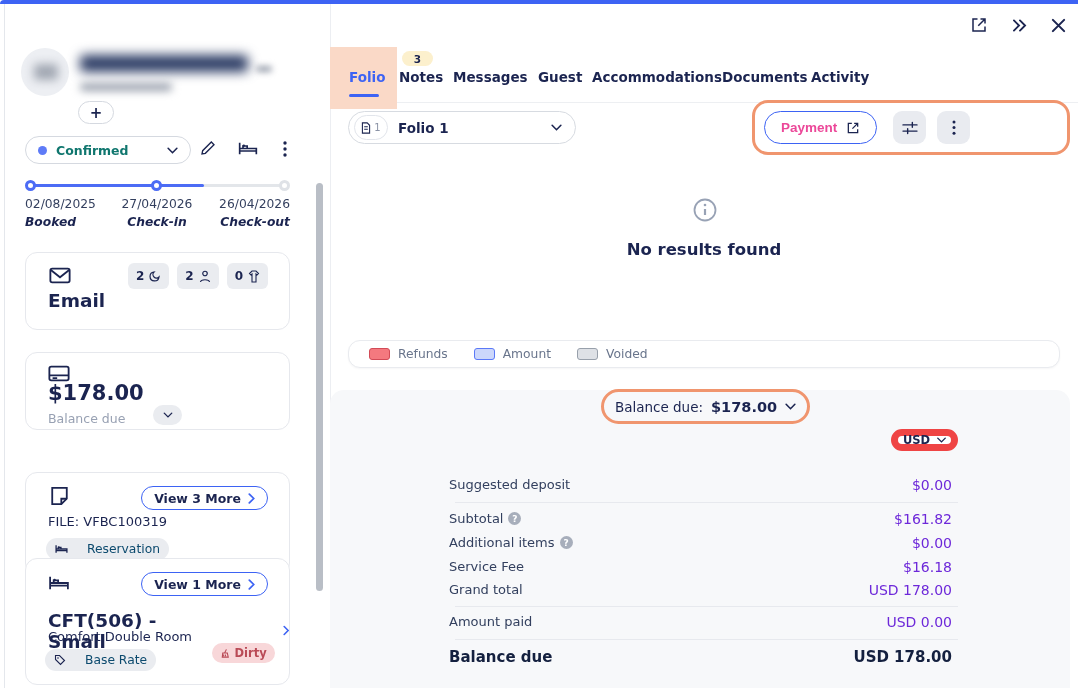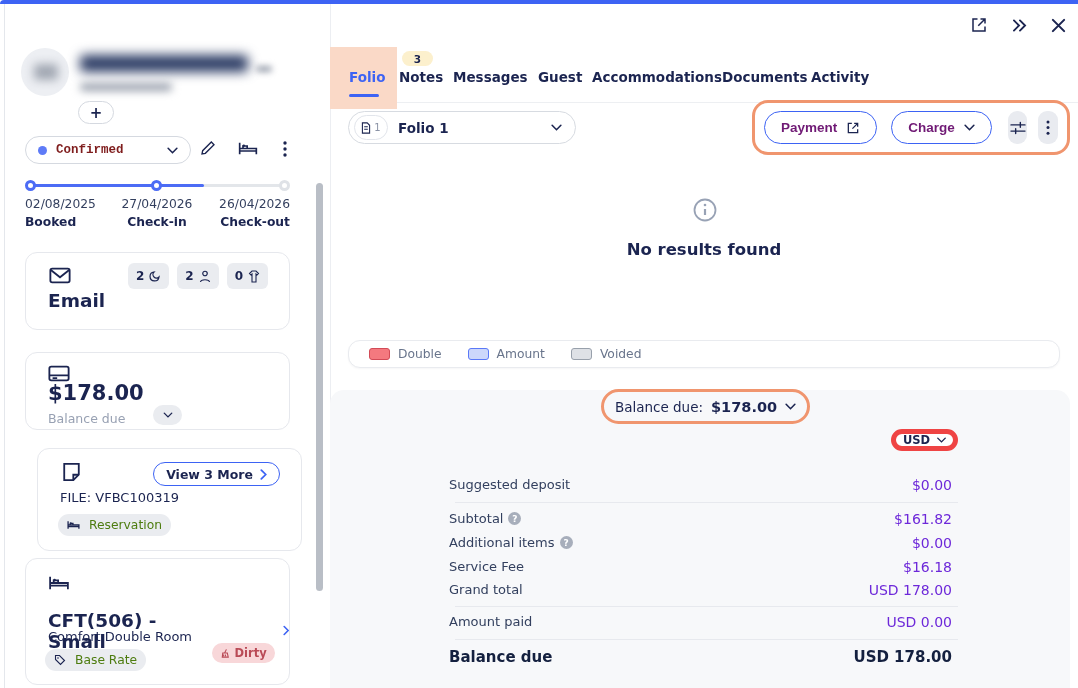--- a/index.html
+++ b/index.html
@@ -21,45 +21,45 @@
   .avatar-blob { left:13px; top:16px; width:24px; height:16px; background:#a2a8b3; filter:blur(5px); border-radius:3px; }
   .blur-name { left:80px; top:55px; width:168px; height:17px; background:#2a3a63; filter:blur(6px); border-radius:4px; }
   .blur-dots { left:256px; top:66px; width:16px; height:6px; background:#9aa1ae; filter:blur(3px); border-radius:3px; }
   .blur-email { left:80px; top:83px; width:92px; height:8px; background:#99a0ad; filter:blur(4px); border-radius:4px; }
   .plus-btn { left:78px; top:101px; width:36px; height:23px; border:1px solid #d5d9e0; border-radius:12px;
     display:flex; align-items:center; justify-content:center; font-size:15px; font-weight:600; color:#1b2450; background:#fff; cursor:pointer; }
 
   .status-select { left:25px; top:136px; width:166px; height:28px; border:1px solid #d5d9e0; border-radius:14px; background:#fff;
     display:flex; align-items:center; padding:0 12px; gap:9px; cursor:pointer; }
   .status-dot { width:9px; height:9px; border-radius:50%; background:#5e7bf7; }
-  .status-label { font-size:12.5px; font-weight:600; color:#7f1d1d; flex:1;font-family:Liberation Mono, monospace; }
+  .status-label { font-size:12.5px; font-weight:600; color:#0f766e; flex:1; }
   .icon-btn { color:#1b2450; cursor:pointer; }
 
   .tl-track { left:30px; top:184px; width:255px; height:3px; background:#e3e6ea; border-radius:2px; }
   .tl-fill { left:0; top:0; width:174px; height:3px; background:#4c6cf5; border-radius:2px; }
   .tl-dot { width:11px; height:11px; border-radius:50%; background:#fff; border:3px solid #4c6cf5; top:180px; }
   .tl-dot.gray { border-color:#dfe2e7; }
   .tl-col { top:197px; font-size:12.3px; color:#333f5e; }
   .tl-date { display:block; }
-  .tl-label { display:block; margin-top:4px; font-weight:700; color:#1b2450; }
+  .tl-label { display:block; margin-top:4px; font-weight:700; color:#1b2450;font-style:italic; }
 
   .card { left:25px; width:265px; background:#fff; border:1px solid #e6e8ed; border-radius:12px; }
   .badge-row { right:21px; top:10px; display:flex; gap:8px; }
   .badge-pill { height:26px; min-width:38px; padding:0 8px; background:#eaecf0; border-radius:6px;
     display:flex; align-items:center; justify-content:center; gap:5px; font-size:12px; font-weight:700; color:#1b2450; }
   .card-title { left:22px; top:37px; font-size:18.5px; font-weight:700; color:#1b2450; }
   .amount { left:22px; top:28px; font-size:21px; font-weight:700; color:#1b2450; }
   .muted-label { left:22px; top:58px; font-size:12.5px; color:#98a1b3; }
   .chev-pill { left:127px; top:52px; width:29px; height:20px; background:#eaecf0; border-radius:10px;
     display:flex; align-items:center; justify-content:center; cursor:pointer; }
   .view-more { right:21px; top:13px; height:24px; padding:0 12px; border:1.5px solid #3d63f4; border-radius:13px; background:#fff;
     display:flex; align-items:center; gap:7px; font-size:12.5px; font-weight:600; color:#1b2450; cursor:pointer; }
   .file-text { left:22px; top:41px; font-size:13px; font-weight:500; color:#1b2450; }
   .tag-pill { height:22px; padding:0 9px; background:#eaecf0; border-radius:11px;
-    display:inline-flex; align-items:center; gap:9px; font-size:12.3px; color:#4d7c0f; }
+    display:inline-flex; align-items:center; gap:19px; font-size:12.3px; color:#0c4a6e; }
   .room-title-row { left:22px; top:39px; display:flex; align-items:center; gap:8px; }
   .room-title { font-size:18.5px; font-weight:700; color:#1b2450; }
   .dirty-pill { height:20px; padding:0 8px; background:#f8d7d9; color:#b94a56; border-radius:10px;
     display:inline-flex; align-items:center; gap:4px; font-size:11.5px; font-weight:600;margin-top:45px; }
   .room-sub { left:22px; top:70px; font-size:13px; color:#1b2450; }
 
   .scroll-thumb { left:316px; top:183px; width:7px; height:408px; background:#b9bec6; border-radius:4px; }
 
   
   .win-icons { right:12px; top:16px; display:flex; align-items:center; gap:24px; color:#1b2450; }
@@ -76,21 +76,21 @@
   
   .folio-select { left:348px; top:111px; width:228px; height:33px; border:1px solid #d7dbe1; border-radius:17px; background:#fff;
     display:flex; align-items:center; padding:0 13px 0 5px; gap:10px; cursor:pointer; }
   .folio-num { width:34px; height:25px; border:1px solid #e2e5eb; border-radius:13px; display:flex; align-items:center; justify-content:center; gap:3px; }
   .folio-num-n { font-size:10px; color:#8b93a6; }
   .folio-name { flex:1; font-size:13.5px; font-weight:600; color:#1b2450; }
 
   .hl-box { left:752px; top:100px; width:318px; height:55px; border:3px solid #f0956e; border-radius:16px;
     display:flex; align-items:center; padding:0 9px; gap:14px; }
   .pill-btn { height:33px; border:1.5px solid #3d63f4; border-radius:17px; background:#fff; padding:0 16px;
-    display:flex; align-items:center; gap:9px; font-size:13.5px; font-weight:600; color:#701a75; cursor:pointer; }
+    display:flex; align-items:center; gap:9px; font-size:13.5px; font-weight:600; color:#ec4899; cursor:pointer; }
   .sq-btn { width:33px; height:33px; background:#e9ebf0; border-radius:9px; display:flex; align-items:center; justify-content:center; cursor:pointer; color:#1b2450; }
 
   
   .empty-icon { left:693px; top:198px; color:#98a2b5; }
   .empty-text { left:330px; top:240px; width:748px; text-align:center; font-size:16.5px; font-weight:700; color:#1b2450; }
 
   
   .legend { left:348px; top:340px; width:712px; height:28px; background:#fff; border:1px solid #e9ebef; border-radius:12px;
     display:flex; align-items:center; padding:0 20px; gap:26px; box-shadow:0 1px 2px rgba(20,30,60,.04); }
   .legend-item { display:flex; align-items:center; gap:8px; font-size:12.3px; color:#69758c; }
@@ -98,21 +98,21 @@
   .sw-refunds { background:#f4797f; border-color:#d24b57; }
   .sw-pending { background:#ccd7fb; border-color:#5b79f7; }
   .sw-voided { background:#dee1e6; border-color:#98a0ab; }
 
   
   .summary { left:330px; top:390px; width:740px; height:298px; background:#f7f8fa; border-radius:14px 14px 0 0; }
   .balance-chip { left:271px; top:-1px; width:209px; height:35px; border:3px solid #f0956e; border-radius:18px;
     display:flex; align-items:center; justify-content:center; gap:8px; cursor:pointer; }
   .bc-label { font-size:13.5px; color:#1b2450; }
   .bc-amount { font-size:14.5px; font-weight:700; color:#1b2450; }
-  .usd-pill { left:561px; top:39px; width:67px; height:22px; background:#fff; border:5px solid #ef4444; border-radius:12px;
+  .usd-pill { left:561px; top:39px; width:67px; height:22px; background:#fff; border:7px solid #ef4444; border-radius:12px;
     display:flex; align-items:center; justify-content:center; gap:7px; font-size:11.5px; font-weight:700; color:#1b2450; cursor:pointer; }
   .srow { left:119px; width:503px; height:17px; }
   .srow .lbl { position:absolute; left:0; top:0; font-size:13px; color:#33405f; display:flex; align-items:center; gap:5px; }
   .srow .val { position:absolute; right:0; top:0; font-size:14px; color:#6d28d9; font-weight:500; }
   .srow.bold .lbl { font-size:15px; font-weight:700; color:#14203f; }
   .srow.bold .val { font-size:15px; font-weight:700; color:#14203f; }
   .sdiv { left:125px; width:503px; height:1px; background:#e7e9ee; }
   .help-dot { width:13px; height:13px; border-radius:50%; background:#a7aebb; color:#fff; font-size:9px; font-weight:700;
     display:inline-flex; align-items:center; justify-content:center; }
 </style>
@@ -216,21 +216,21 @@
   </div>
   <div class="abs amount">$178.00</div>
   <div class="abs muted-label">Balance due</div>
   <div class="abs chev-pill">
     <svg width="10" height="6" viewBox="0 0 12 8">
         <path d="M1 1.5l5 5 5-5" fill="none" stroke="#1b2450" stroke-width="1.8" stroke-linecap="round"></path>
       </svg>
   </div>
 </div>
 
-<div class="abs card" style="top:448px; height:103px;margin-left:12px;">
+<div class="abs card" style="top:472px; height:103px;">
   <div class="abs" style="left:24px; top:13px;">
     <svg width="19" height="20" viewBox="0 0 20 22" fill="none" stroke="#1b2450" stroke-width="2">
         <path d="M2 2h16v12l-6 6H2V2z"></path>
         <path d="M12 20v-6h6"></path>
       </svg>
   </div>
   <div class="abs view-more">
     <span>View 3 More</span>
     <svg width="7" height="11" viewBox="0 0 8 12">
         <path d="M1.5 1l5 5-5 5" fill="none" stroke="#3d63f4" stroke-width="2" stroke-linecap="round"></path>
@@ -246,20 +246,26 @@
       <span>Reservation</span>
     </span>
   </div>
 </div>
 
 <div class="abs card" style="top:558px; height:127px;">
   <div class="abs" style="left:22px; top:16px;">
     <svg width="22" height="16" viewBox="0 0 24 18" fill="none" stroke="#1b2450" stroke-width="2">
         <path d="M2 2v14M2 12h20v4M2 9h20v3M6 9V6h5v3"></path>
         <circle cx="7" cy="5.5" r="1.4" fill="#1b2450" stroke="none"></circle>
+      </svg>
+  </div>
+  <div class="abs view-more">
+    <span>View 1 More</span>
+    <svg width="7" height="11" viewBox="0 0 8 12">
+        <path d="M1.5 1l5 5-5 5" fill="none" stroke="#3d63f4" stroke-width="2" stroke-linecap="round"></path>
       </svg>
   </div>
   <div class="abs room-title-row">
     <span class="room-title">CFT(506) - Small</span>
     <span class="dirty-pill">
       <svg width="11" height="11" viewBox="0 0 24 24" fill="none" stroke="#b94a56" stroke-width="2.4">
           <path d="M14 3l-4 8M6 11h10l2 9H5l1-9zM8 14v4M12 14v4"></path>
         </svg>
       <span>Dirty</span>
     </span>
@@ -325,26 +331,20 @@
     </svg>
 </div>
 
 <div class="abs hl-box">
   <button class="pill-btn">
     <span>Payment</span>
     <svg width="14" height="14" viewBox="0 0 24 24" fill="none" stroke="#1b2450" stroke-width="2.2">
         <path d="M10 4H4v16h16v-6M14 4h6v6M20 4l-9 9"></path>
       </svg>
   </button>
-  <button class="pill-btn">
-    <span>Charge</span>
-    <svg width="11" height="7" viewBox="0 0 12 8">
-        <path d="M1 1.5l5 5 5-5" fill="none" stroke="#1b2450" stroke-width="1.8" stroke-linecap="round"></path>
-      </svg>
-  </button>
   <div class="sq-btn" style="margin-left:2px;">
     <svg width="16" height="14" viewBox="0 0 20 18" fill="none" stroke="#1b2450" stroke-width="1.8" stroke-linecap="round">
         <path d="M1 5h18M1 13h18M13 2v6M7 10v6"></path>
       </svg>
   </div>
   <div class="sq-btn" style="margin-left:-3px;">
     <svg width="4" height="15" viewBox="0 0 4 16">
         <circle cx="2" cy="2" r="1.6" fill="#1b2450"></circle>
         <circle cx="2" cy="8" r="1.6" fill="#1b2450"></circle>
         <circle cx="2" cy="14" r="1.6" fill="#1b2450"></circle>
@@ -357,21 +357,21 @@
       <circle cx="12" cy="12" r="10.5"></circle>
       <path d="M12 11v6" stroke-width="2.2"></path>
       <circle cx="12" cy="7" r="1.3" fill="#98a2b5" stroke="none"></circle>
     </svg>
 </div>
 <div class="abs empty-text">No results found</div>
 
 <div class="abs legend">
   <span class="legend-item">
     <span class="swatch sw-refunds"></span>
-    <span>Double</span>
+    <span>Refunds</span>
   </span>
   <span class="legend-item">
     <span class="swatch sw-pending"></span>
     <span>Amount</span>
   </span>
   <span class="legend-item">
     <span class="swatch sw-voided"></span>
     <span>Voided</span>
   </span>
 </div>

